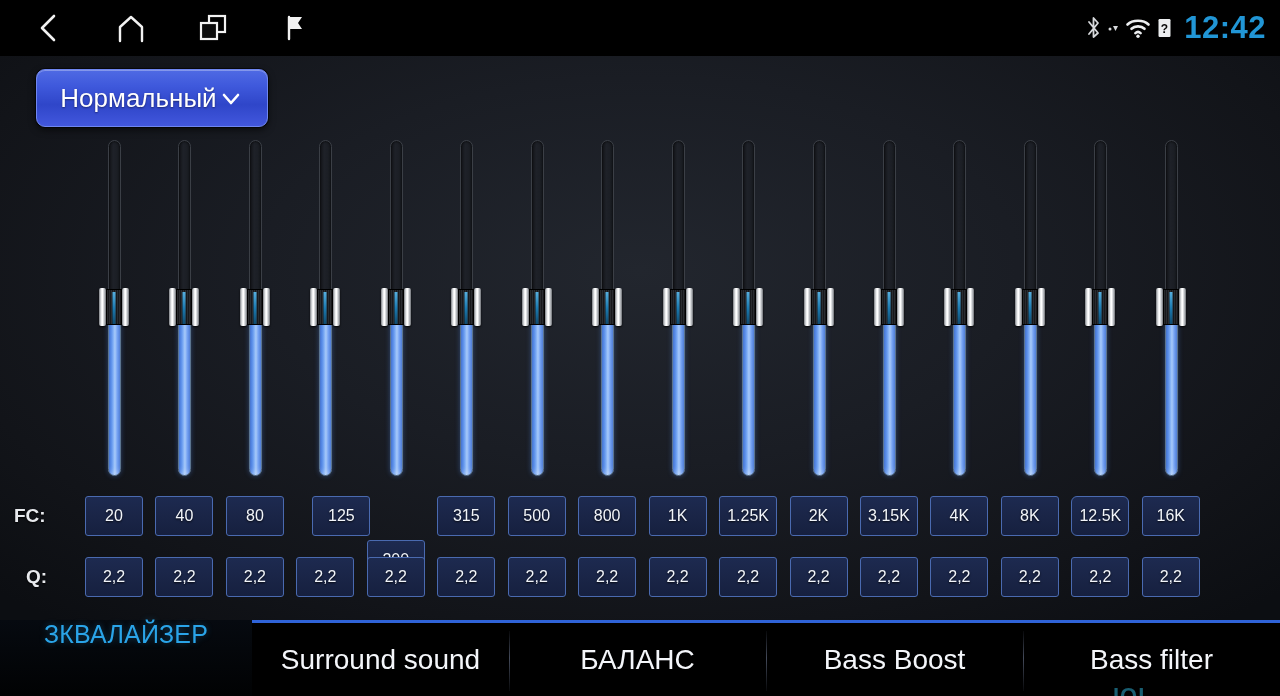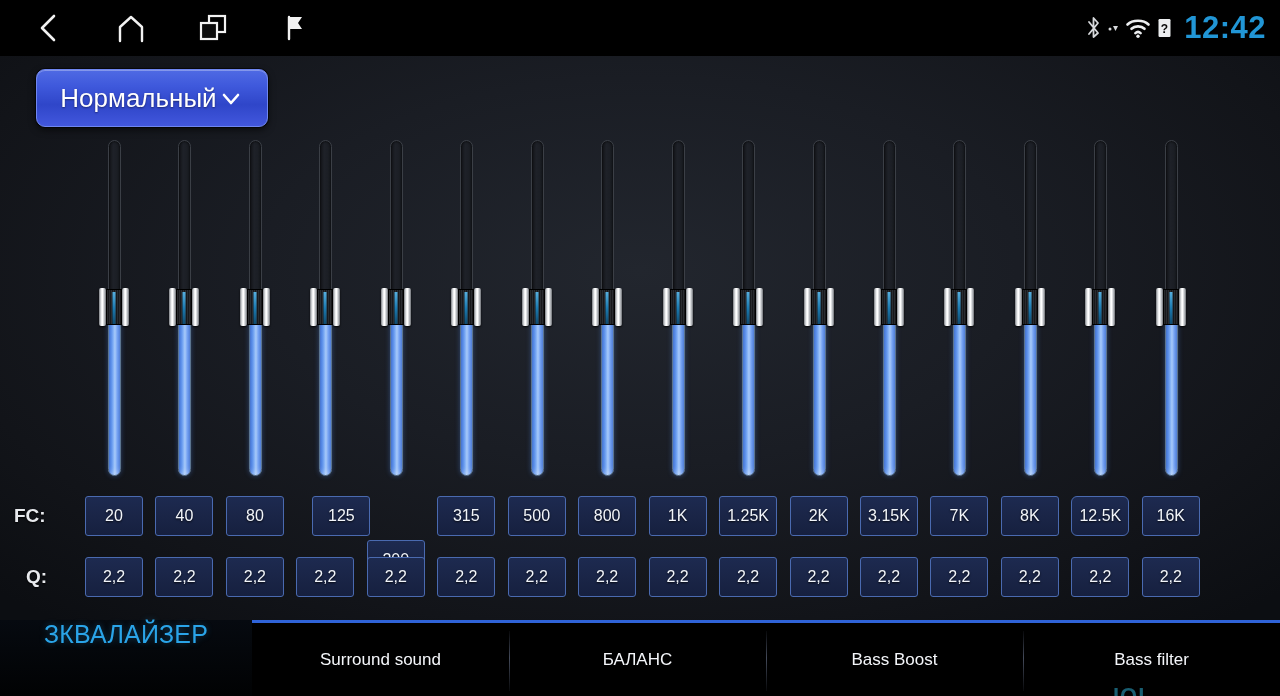--- a/index.html
+++ b/index.html
@@ -193,21 +193,21 @@
     display: flex; align-items: center; justify-content: center;
     cursor: pointer;
   }
   .tab + .tab::before {
     content: "";
     position: absolute; left: 0; top: 8px;
     width: 1px; height: 60px;
     background: linear-gradient(180deg, rgba(150,165,200,0.05) 0%, rgba(150,165,200,0.45) 45%, rgba(150,165,200,0.05) 100%);
   }
   .tab .tl {
-    color: #f4f6fa; font-size: 17px; font-weight: 400;
+    color: #f4f6fa; font-size: 28px; font-weight: 400;
     text-shadow: 0 1px 3px rgba(0,0,0,0.9);
   }
   #watermark {
     position: absolute; left: 1113px; top: 683px;
     color: #1d6f86; font-size: 22px; font-weight: 700;
     letter-spacing: 1px;
     opacity: 0.85;
     overflow: hidden; height: 13px;
     pointer-events: none;
   }
@@ -439,21 +439,21 @@
         <div class="valcell" style="left: 225.9px;">80</div>
         <div class="valcell" style="left: 296.35px; margin-left: 16px;">125</div>
         <div class="valcell" style="left: 366.8px; margin-top: 44px;">200</div>
         <div class="valcell" style="left: 437.25px;">315</div>
         <div class="valcell" style="left: 507.7px;">500</div>
         <div class="valcell" style="left: 578.15px;">800</div>
         <div class="valcell" style="left: 648.6px;">1K</div>
         <div class="valcell" style="left: 719.05px;">1.25K</div>
         <div class="valcell" style="left: 789.5px;">2K</div>
         <div class="valcell" style="left: 859.95px;">3.15K</div>
-        <div class="valcell" style="left: 930.4px;">7K</div>
+        <div class="valcell" style="left: 930.4px;">4K</div>
         <div class="valcell" style="left: 1000.85px;">8K</div>
         <div class="valcell" style="left: 1071.3px; border-radius: 6px;">12.5K</div>
         <div class="valcell" style="left: 1141.75px;">16K</div>
       </div>
 
     <div class="valrow" id="row-q">
       <div class="rowlabel q">Q:</div>
     <div class="valcell" style="left: 85px;">2,2</div>
         <div class="valcell" style="left: 155.45px;">2,2</div>
         <div class="valcell" style="left: 225.9px;">2,2</div>

